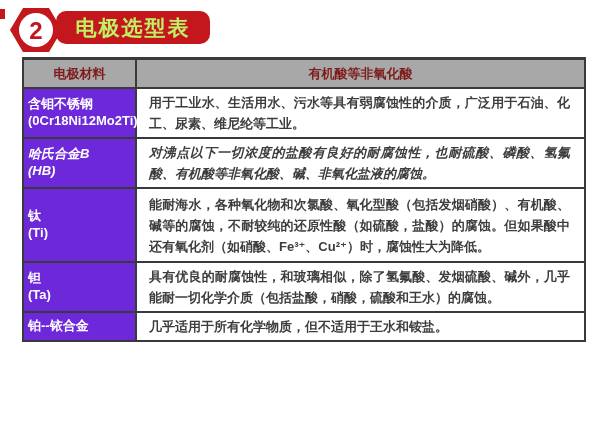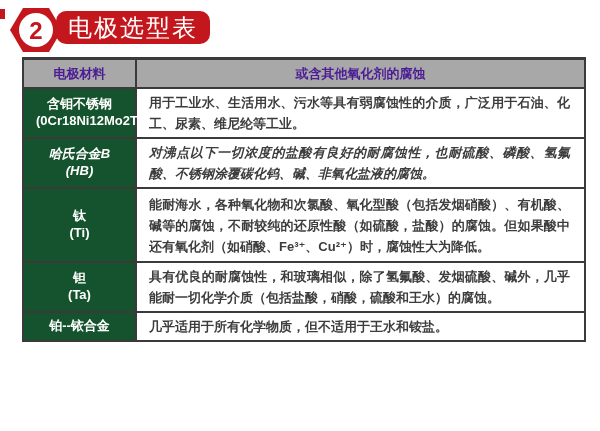--- a/index.html
+++ b/index.html
@@ -14,39 +14,39 @@
     position:absolute;left:0;top:9px;width:5px;height:10px;
     background:#c4171d;
   }
   .hex-badge{position:absolute;left:9px;top:7px;width:54px;height:46px;z-index:2;}
   .title-pill{
     position:absolute;left:56px;top:11px;width:154px;height:33px;
     background:#c4171d;border-radius:10px;z-index:1;
     display:flex;align-items:center;justify-content:center;
   }
   .title-pill span{
-    color:#ffffff;font-size:24px;font-weight:normal;letter-spacing:2px;
+    color:#bef264;font-size:21px;font-weight:bold;letter-spacing:2px;
   }
   
   table.sel{
     position:absolute;left:22px;top:57px;width:564px;
     border-collapse:collapse;table-layout:fixed;
     border:2px solid #3a3a3a;border-top-width:3px;
   }
   table.sel th,table.sel td{
     border:2px solid #3a3a3a;vertical-align:middle;
   }
   col.c-mat{width:113px;}
   th.h-cell{
-    background:#a8a8a8;color:#4c1d95;font-size:13px;font-weight:bold;
+    background:#a8a8a8;color:#7f1d1d;font-size:13px;font-weight:bold;
     height:27px;text-align:center;padding:0 4px;
   }
   td.mat-cell{
-    background:#14532d;color:#ffffff;font-size:13px;font-weight:bold;
-    text-align:center;padding:2px 12px;line-height:1.3;
+    background:#6d28d9;color:#ffffff;font-size:13px;font-weight:bold;
+    text-align:left;padding:2px 4px;line-height:1.3;
   }
   td.desc-cell{
     color:#3d3d3d;font-size:13px;font-weight:600;
     padding:3px 14px 3px 12px;line-height:1.62;
     text-align:justify;
     border-radius:16px;
   }
   tr.r0{height:47px;} tr.r1{height:40px;font-style:italic;} tr.r2{height:64px;}
   tr.r3{height:74px;} tr.r4{height:47px;} tr.r5{height:25px;}
   tr.r6{height:23px;}
@@ -68,37 +68,37 @@
 </div>
 
 <table class="sel">
   <colgroup>
       <col class="c-mat">
       <col>
     </colgroup>
   <tbody>
       <tr>
     <th class="h-cell">电极材料</th>
-    <th class="h-cell">或含其他氧化剂的腐蚀</th>
+    <th class="h-cell">有机酸等非氧化酸</th>
   </tr>
 
   <tr class="r0">
     <td class="mat-cell">
       <span>含钼不锈钢</span>
       <span class="mat-code">(0Cr18Ni12Mo2Ti)</span>
     </td>
     <td class="desc-cell">用于工业水、生活用水、污水等具有弱腐蚀性的介质，广泛用于石油、化工、尿素、维尼纶等工业。</td>
   </tr>
 
   <tr class="r1">
     <td class="mat-cell">
       <span>哈氏合金B</span>
       <span class="mat-code">(HB)</span>
     </td>
-    <td class="desc-cell">对沸点以下一切浓度的盐酸有良好的耐腐蚀性，也耐硫酸、磷酸、氢氟酸、不锈钢涂覆碳化钨、碱、非氧化盐液的腐蚀。</td>
+    <td class="desc-cell">对沸点以下一切浓度的盐酸有良好的耐腐蚀性，也耐硫酸、磷酸、氢氟酸、有机酸等非氧化酸、碱、非氧化盐液的腐蚀。</td>
   </tr>
 
 
   <tr class="r3">
     <td class="mat-cell">
       <span>钛</span>
       <span class="mat-code">(Ti)</span>
     </td>
     <td class="desc-cell">能耐海水，各种氧化物和次氯酸、氧化型酸（包括发烟硝酸）、有机酸、碱等的腐蚀，不耐较纯的还原性酸（如硫酸，盐酸）的腐蚀。但如果酸中还有氧化剂（如硝酸、Fe³⁺、Cu²⁺）时，腐蚀性大为降低。</td>
   </tr>

